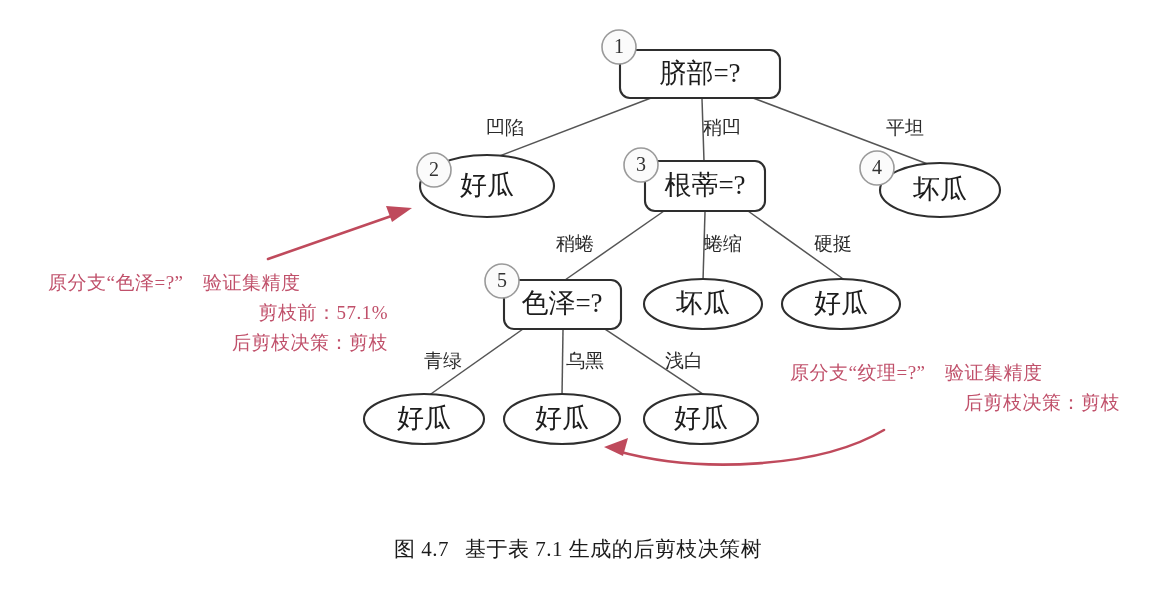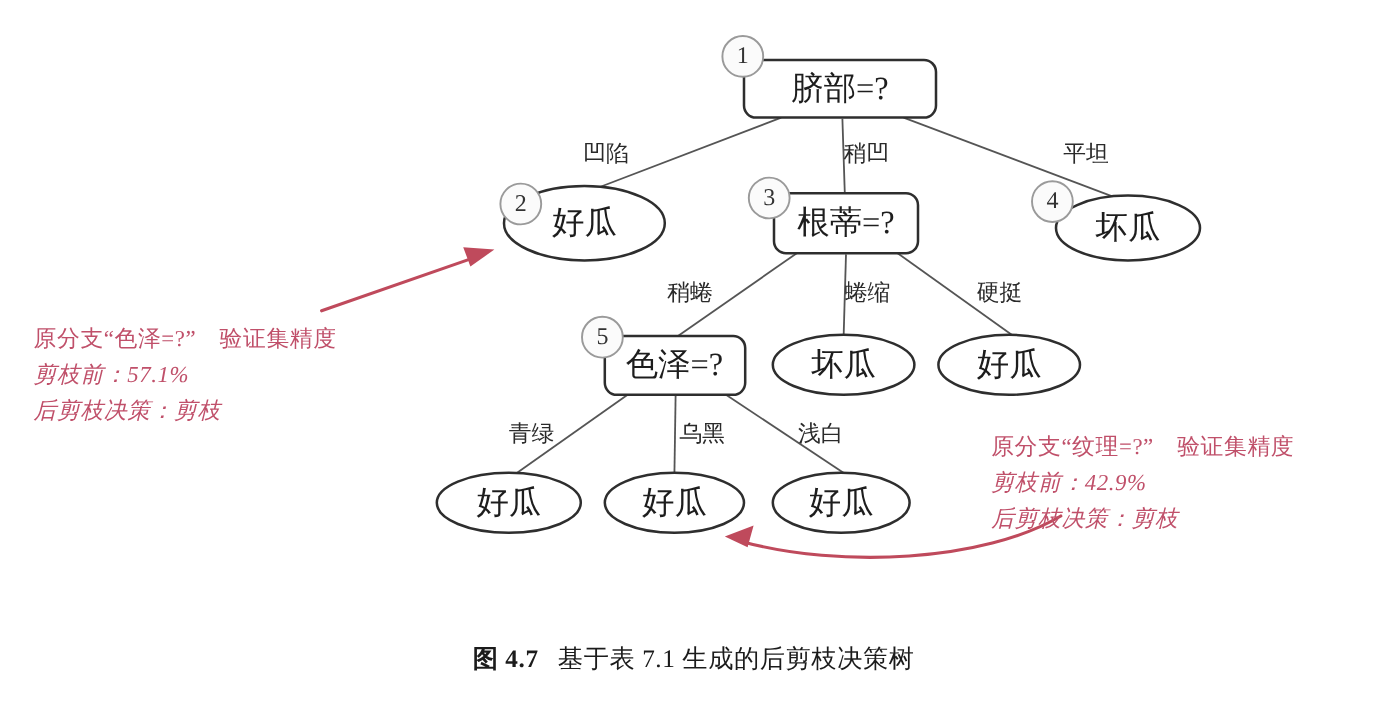--- a/index.html
+++ b/index.html
@@ -79,48 +79,46 @@
     line-height: 30px;
     white-space: nowrap;
   }
   .annotation .anno-title {
     display: block;
     text-align: left;
     letter-spacing: 0.5px;
   }
   .annotation .anno-line {
     display: block;
-    text-align: left;
+    text-align: right;
     letter-spacing: 0.5px;
-    font-style: italic;
   }
   #annotation-left {
-    left: 28px;
+    left: 48px;
     top: 268px;
     width: 340px;
   }
   #annotation-right {
     left: 790px;
     top: 358px;
     width: 330px;
-    margin-left: 36px;
   }
   #figure-caption {
     position: absolute;
     left: 0;
     top: 535px;
     width: 1156px;
     text-align: center;
     font-family: "Liberation Serif", "DejaVu Serif", serif;
     font-size: 21px;
     color: #1b1b1b;
     letter-spacing: 0.5px;
   }
   #figure-caption .cap-label {
-    font-weight: bold;
+    font-weight: normal;
     margin-top: 24px;
   }
   #figure-caption .cap-gap {
     display: inline-block;
     width: 16px;
   }
 </style>
 </head>
 <body>
 
@@ -227,21 +225,20 @@
   </svg>
 
   <div class="annotation" id="annotation-left">
     <span class="anno-title">原分支“色泽=?”　验证集精度</span>
     <span class="anno-line">剪枝前：57.1%</span>
     <span class="anno-line">后剪枝决策：剪枝</span>
   </div>
 
   <div class="annotation" id="annotation-right">
     <span class="anno-title">原分支“纹理=?”　验证集精度</span>
-    <span class="anno-line">剪枝前：42.9%</span>
     <span class="anno-line">后剪枝决策：剪枝</span>
   </div>
 
   <div id="figure-caption">
     <span class="cap-label">图 4.7</span><span class="cap-gap"></span><span>基于表 7.1 生成的后剪枝决策树</span>
   </div>
 
 </div>
 
 </body></html>

